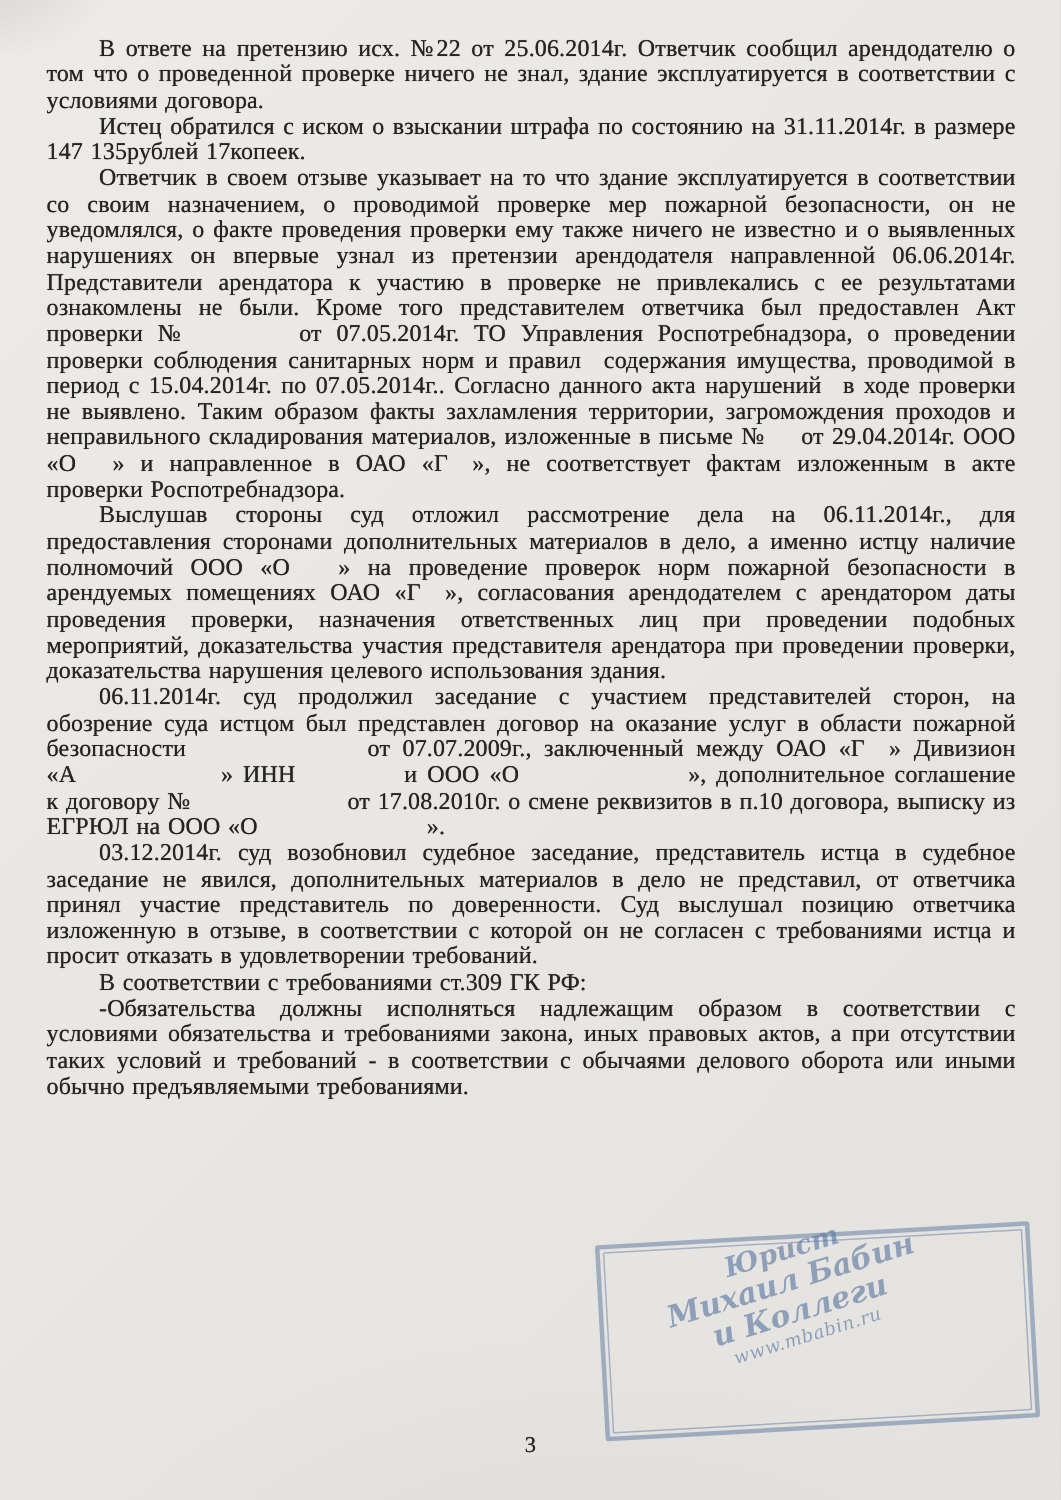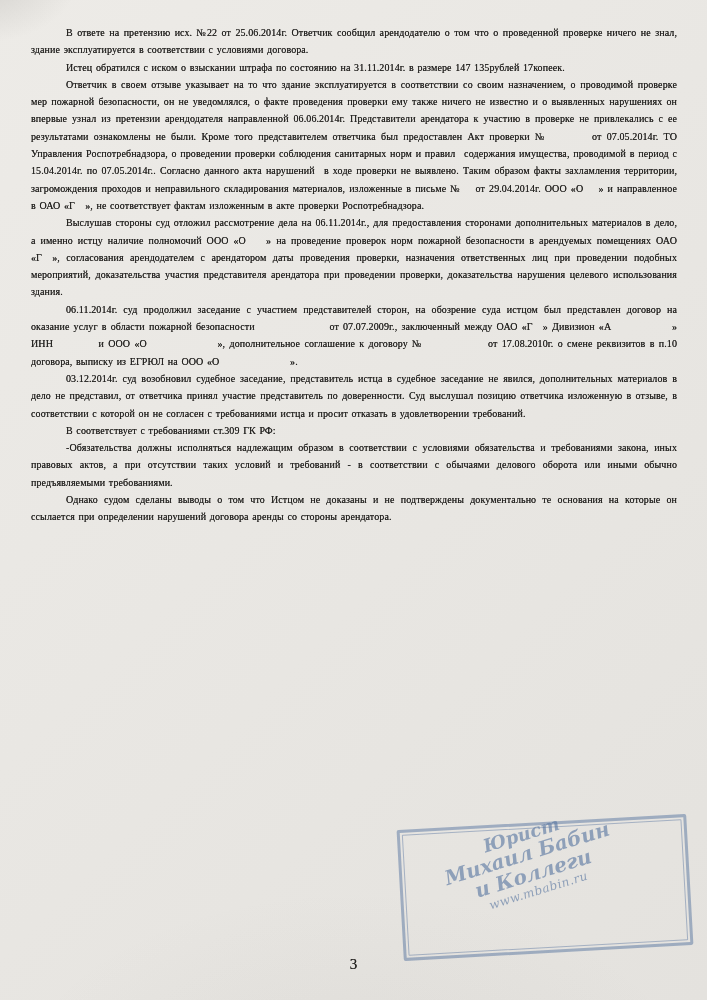--- a/index.html
+++ b/index.html
@@ -19,21 +19,21 @@
       linear-gradient(135deg, #edebe7 0%, #e9e7e3 45%, #e4e2de 100%);
     font-family: "Liberation Serif", serif;
     color: #252422;
   }
   .content {
     position: absolute;
     left: 31px;
     top: 24px;
     width: 646px;
     text-align: justify;
-    font-size: 10px;
+    font-size: 16px;
     line-height: 17.3px;
     letter-spacing: 0.1px;
     word-spacing: 1px;
     text-shadow: 0 0 0.45px rgba(30,28,26,0.85);
   }
   .para {
     margin: 0;
     text-indent: 35px;
   }
   .stamp {
@@ -90,23 +90,22 @@
 
 <div class="page">
 
   <div class="content">
     <p class="para">В ответе на претензию исх. №22 от 25.06.2014г. Ответчик сообщил арендодателю о том что о проведенной проверке ничего не знал, здание эксплуатируется в соответствии с условиями договора.</p>
     <p class="para">Истец обратился с иском о взыскании штрафа по состоянию на 31.11.2014г. в размере 147 135рублей 17копеек.</p>
     <p class="para">Ответчик в своем отзыве указывает на то что здание эксплуатируется в соответствии со своим назначением, о проводимой проверке мер пожарной безопасности, он не уведомлялся, о факте проведения проверки ему также ничего не известно и о выявленных нарушениях он впервые узнал из претензии арендодателя направленной 06.06.2014г. Представители арендатора к участию в проверке не привлекались с ее результатами ознакомлены не были. Кроме того представителем ответчика был предоставлен Акт проверки №     от 07.05.2014г. ТО Управления Роспотребнадзора, о проведении проверки соблюдения санитарных норм и правил  содержания имущества, проводимой в период с 15.04.2014г. по 07.05.2014г.. Согласно данного акта нарушений  в ходе проверки не выявлено. Таким образом факты захламления территории, загромождения проходов и неправильного складирования материалов, изложенные в письме №  от 29.04.2014г. ООО «О  » и направленное в ОАО «Г  », не соответствует фактам изложенным в акте проверки Роспотребнадзора.</p>
     <p class="para">Выслушав стороны суд отложил рассмотрение дела на 06.11.2014г., для предоставления сторонами дополнительных материалов в дело, а именно истцу наличие полномочий ООО «О  » на проведение проверок норм пожарной безопасности в арендуемых помещениях ОАО «Г  », согласования арендодателем с арендатором даты проведения проверки, назначения ответственных лиц при проведении подобных мероприятий, доказательства участия представителя арендатора при проведении проверки, доказательства нарушения целевого использования здания.</p>
     <p class="para">06.11.2014г. суд продолжил заседание с участием представителей сторон, на обозрение суда истцом был представлен договор на оказание услуг в области пожарной безопасности        от 07.07.2009г., заключенный между ОАО «Г  » Дивизион «А      » ИНН     и ООО «О       », дополнительное соглашение к договору №       от 17.08.2010г. о смене реквизитов в п.10 договора, выписку из ЕГРЮЛ на ООО «О       ».</p>
     <p class="para">03.12.2014г. суд возобновил судебное заседание, представитель истца в судебное заседание не явился, дополнительных материалов в дело не представил, от ответчика принял участие представитель по доверенности. Суд выслушал позицию ответчика изложенную в отзыве, в соответствии с которой он не согласен с требованиями истца и просит отказать в удовлетворении требований.</p>
-    <p class="para">В соответствует с требованиями ст.309 ГК РФ:</p>
+    <p class="para">В соответствии с требованиями ст.309 ГК РФ:</p>
     <p class="para">-Обязательства должны исполняться надлежащим образом в соответствии с условиями обязательства и требованиями закона, иных правовых актов, а при отсутствии таких условий и требований - в соответствии с обычаями делового оборота или иными обычно предъявляемыми требованиями.</p>
-    <p class="para">Однако судом сделаны выводы о том что Истцом не доказаны и не подтверждены документально те основания на которые он ссылается при определении нарушений договора аренды со стороны арендатора.</p>
   </div>
 
   <div class="stamp">
     <div class="stamp-outer"></div>
     <div class="stamp-inner"></div>
     <div class="stamp-text">
       <div class="stamp-line-1">Юрист</div>
       <div class="stamp-line-2">Михаил Бабин</div>
       <div class="stamp-line-3">и Коллеги</div>
       <div class="stamp-url">www.mbabin.ru</div>

